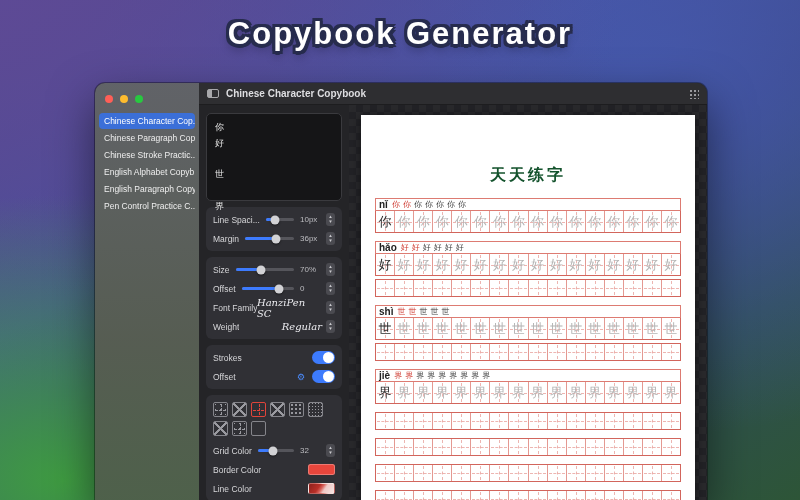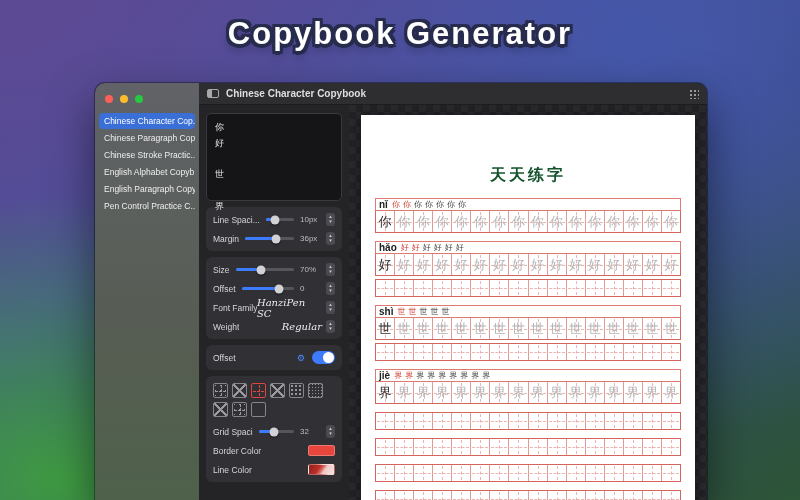--- a/index.html
+++ b/index.html
@@ -234,41 +234,45 @@
                   <span class="ctl-label">Weight</span>
                   <span class="sel-value">Regular</span>
                   <div class="stepper">
                     <span>▲</span>
                     <span>▼</span>
                   </div>
                 </div>
               </div>
               <div class="group">
                 <div class="ctl-row">
+                  <span class="ctl-label">Strokes</span>
+                  <div class="toggle"></div>
+                </div>
+                <div class="ctl-row">
                   <span class="ctl-label">Offset</span>
                   <span class="gear">⚙</span>
                   <div class="toggle"></div>
                 </div>
               </div>
               <div class="group">
                 <div class="ctl-row" style="height: auto;">
                   <div class="grid-picker">
                     <div class="gbtn p-crossdots"></div>
                     <div class="gbtn p-diag"></div>
                     <div class="gbtn p-cross sel"></div>
                     <div class="gbtn p-diag"></div>
                     <div class="gbtn p-dots"></div>
                     <div class="gbtn p-dense"></div>
                     <div class="gbtn p-diag"></div>
                     <div class="gbtn p-crossdots"></div>
                     <div class="gbtn p-plain"></div>
                   </div>
                 </div>
                 <div class="ctl-row">
-                  <span class="ctl-label">Grid Spaci</span>
+                  <span class="ctl-label">Grid Color</span>
                   <div class="track">
                     <div class="fill" style="width: 42%;"></div>
                     <div class="knob" style="left: 42%;"></div>
                   </div>
                   <span class="ctl-value">32</span>
                   <div class="stepper">
                     <span>▲</span>
                     <span>▼</span>
                   </div>
                 </div>

